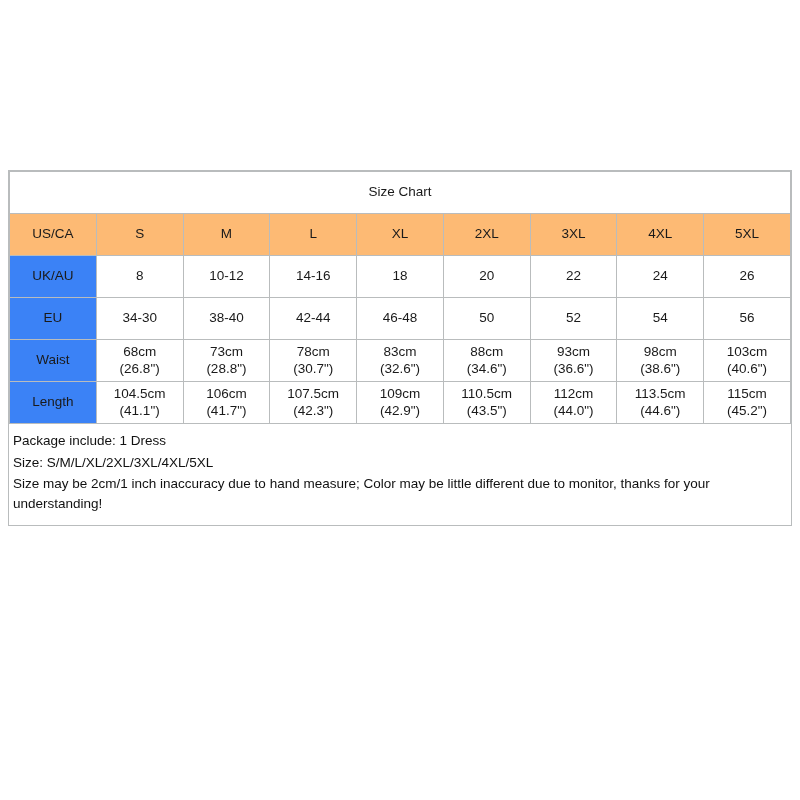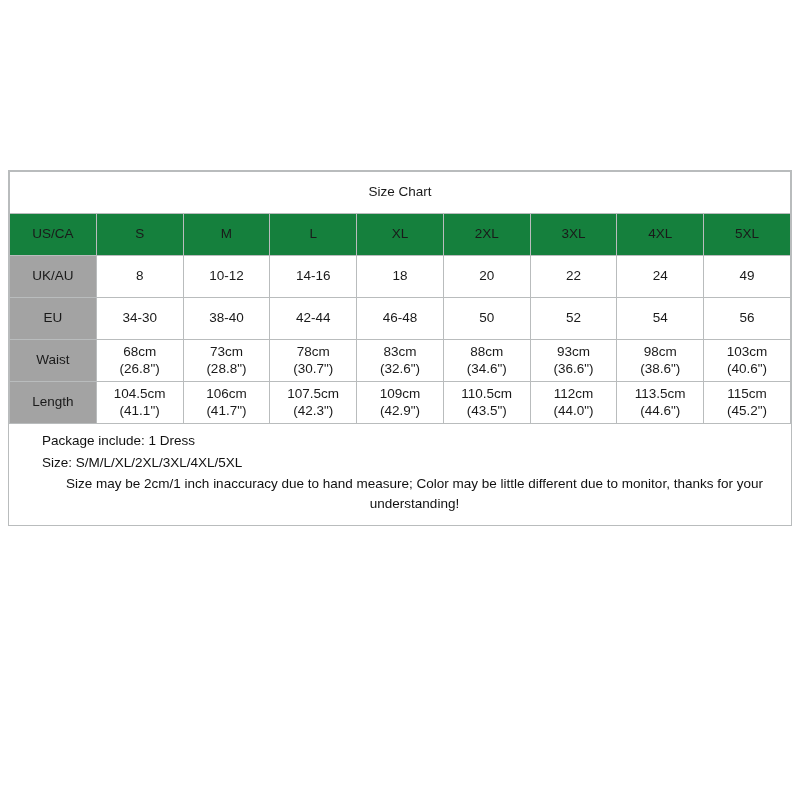--- a/index.html
+++ b/index.html
@@ -40,48 +40,46 @@
     height: 41px;
     line-height: 1.25;
   }
   td.title-cell {
     height: 38px;
     font-size: 13.5px;
     background: #ffffff;
     color: #222;
   }
   td.head-cell {
-    background: #15803d;
+    background: #fdba74;
   }
   td.label-cell {
-    background: #a3a3a3;
+    background: #3b82f6;
   }
   td.data-cell {
     background: #ffffff;
   }
   td.two-line {
     height: 52px;
   }
   .cell-line2 {
     display: block;
   }
   .notes {
     border-top: none;
     padding: 6px 4px 10px 4px;
     font-size: 13.5px;
     color: #111;
     line-height: 1.46;
   }
   .notes div {
     padding: 1px 0;
-    margin-left: 29px;
   }
   .notes .long {
     line-height: 1.45;
-    text-align: center;
   }
 </style>
 </head>
 <body>
 
 <div id="root">
   <div class="chart-wrap">
     <table class="size-table">
       <tbody>
         <tr>
@@ -100,21 +98,21 @@
         </tr>
         <tr>
           <td class="label-cell">UK/AU</td>
           <td class="data-cell">8</td>
           <td class="data-cell">10-12</td>
           <td class="data-cell">14-16</td>
           <td class="data-cell">18</td>
           <td class="data-cell">20</td>
           <td class="data-cell">22</td>
           <td class="data-cell">24</td>
-          <td class="data-cell">49</td>
+          <td class="data-cell">26</td>
         </tr>
         <tr>
           <td class="label-cell">EU</td>
           <td class="data-cell">34-30</td>
           <td class="data-cell">38-40</td>
           <td class="data-cell">42-44</td>
           <td class="data-cell">46-48</td>
           <td class="data-cell">50</td>
           <td class="data-cell">52</td>
           <td class="data-cell">54</td>

